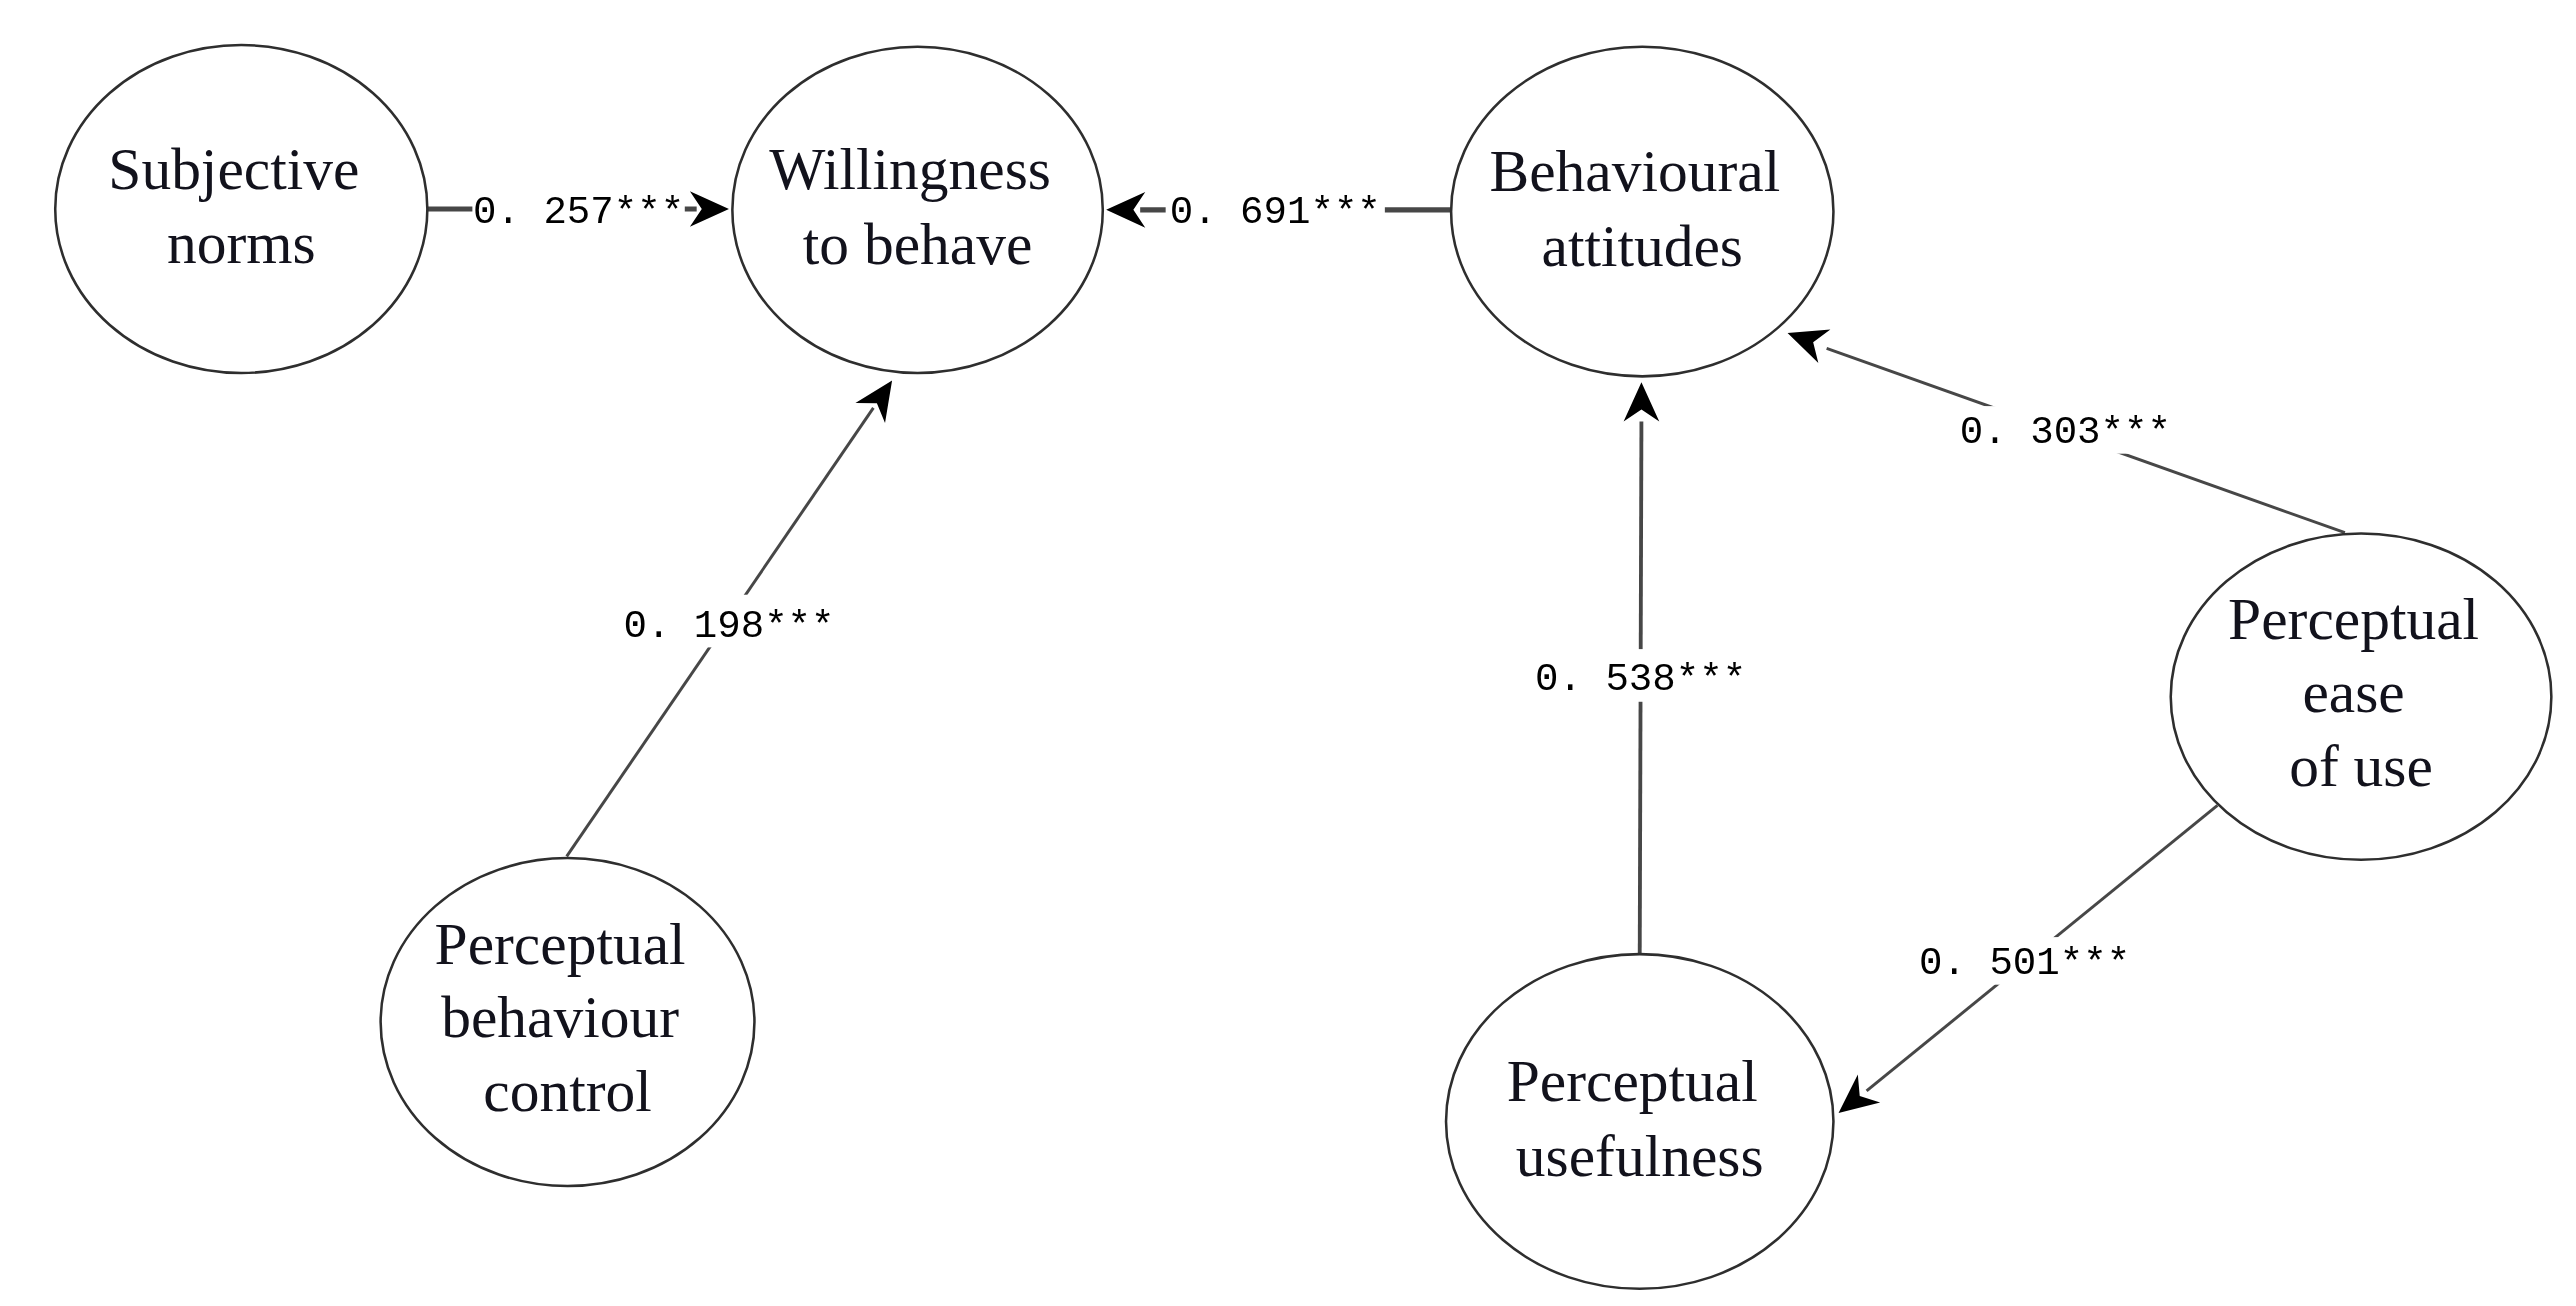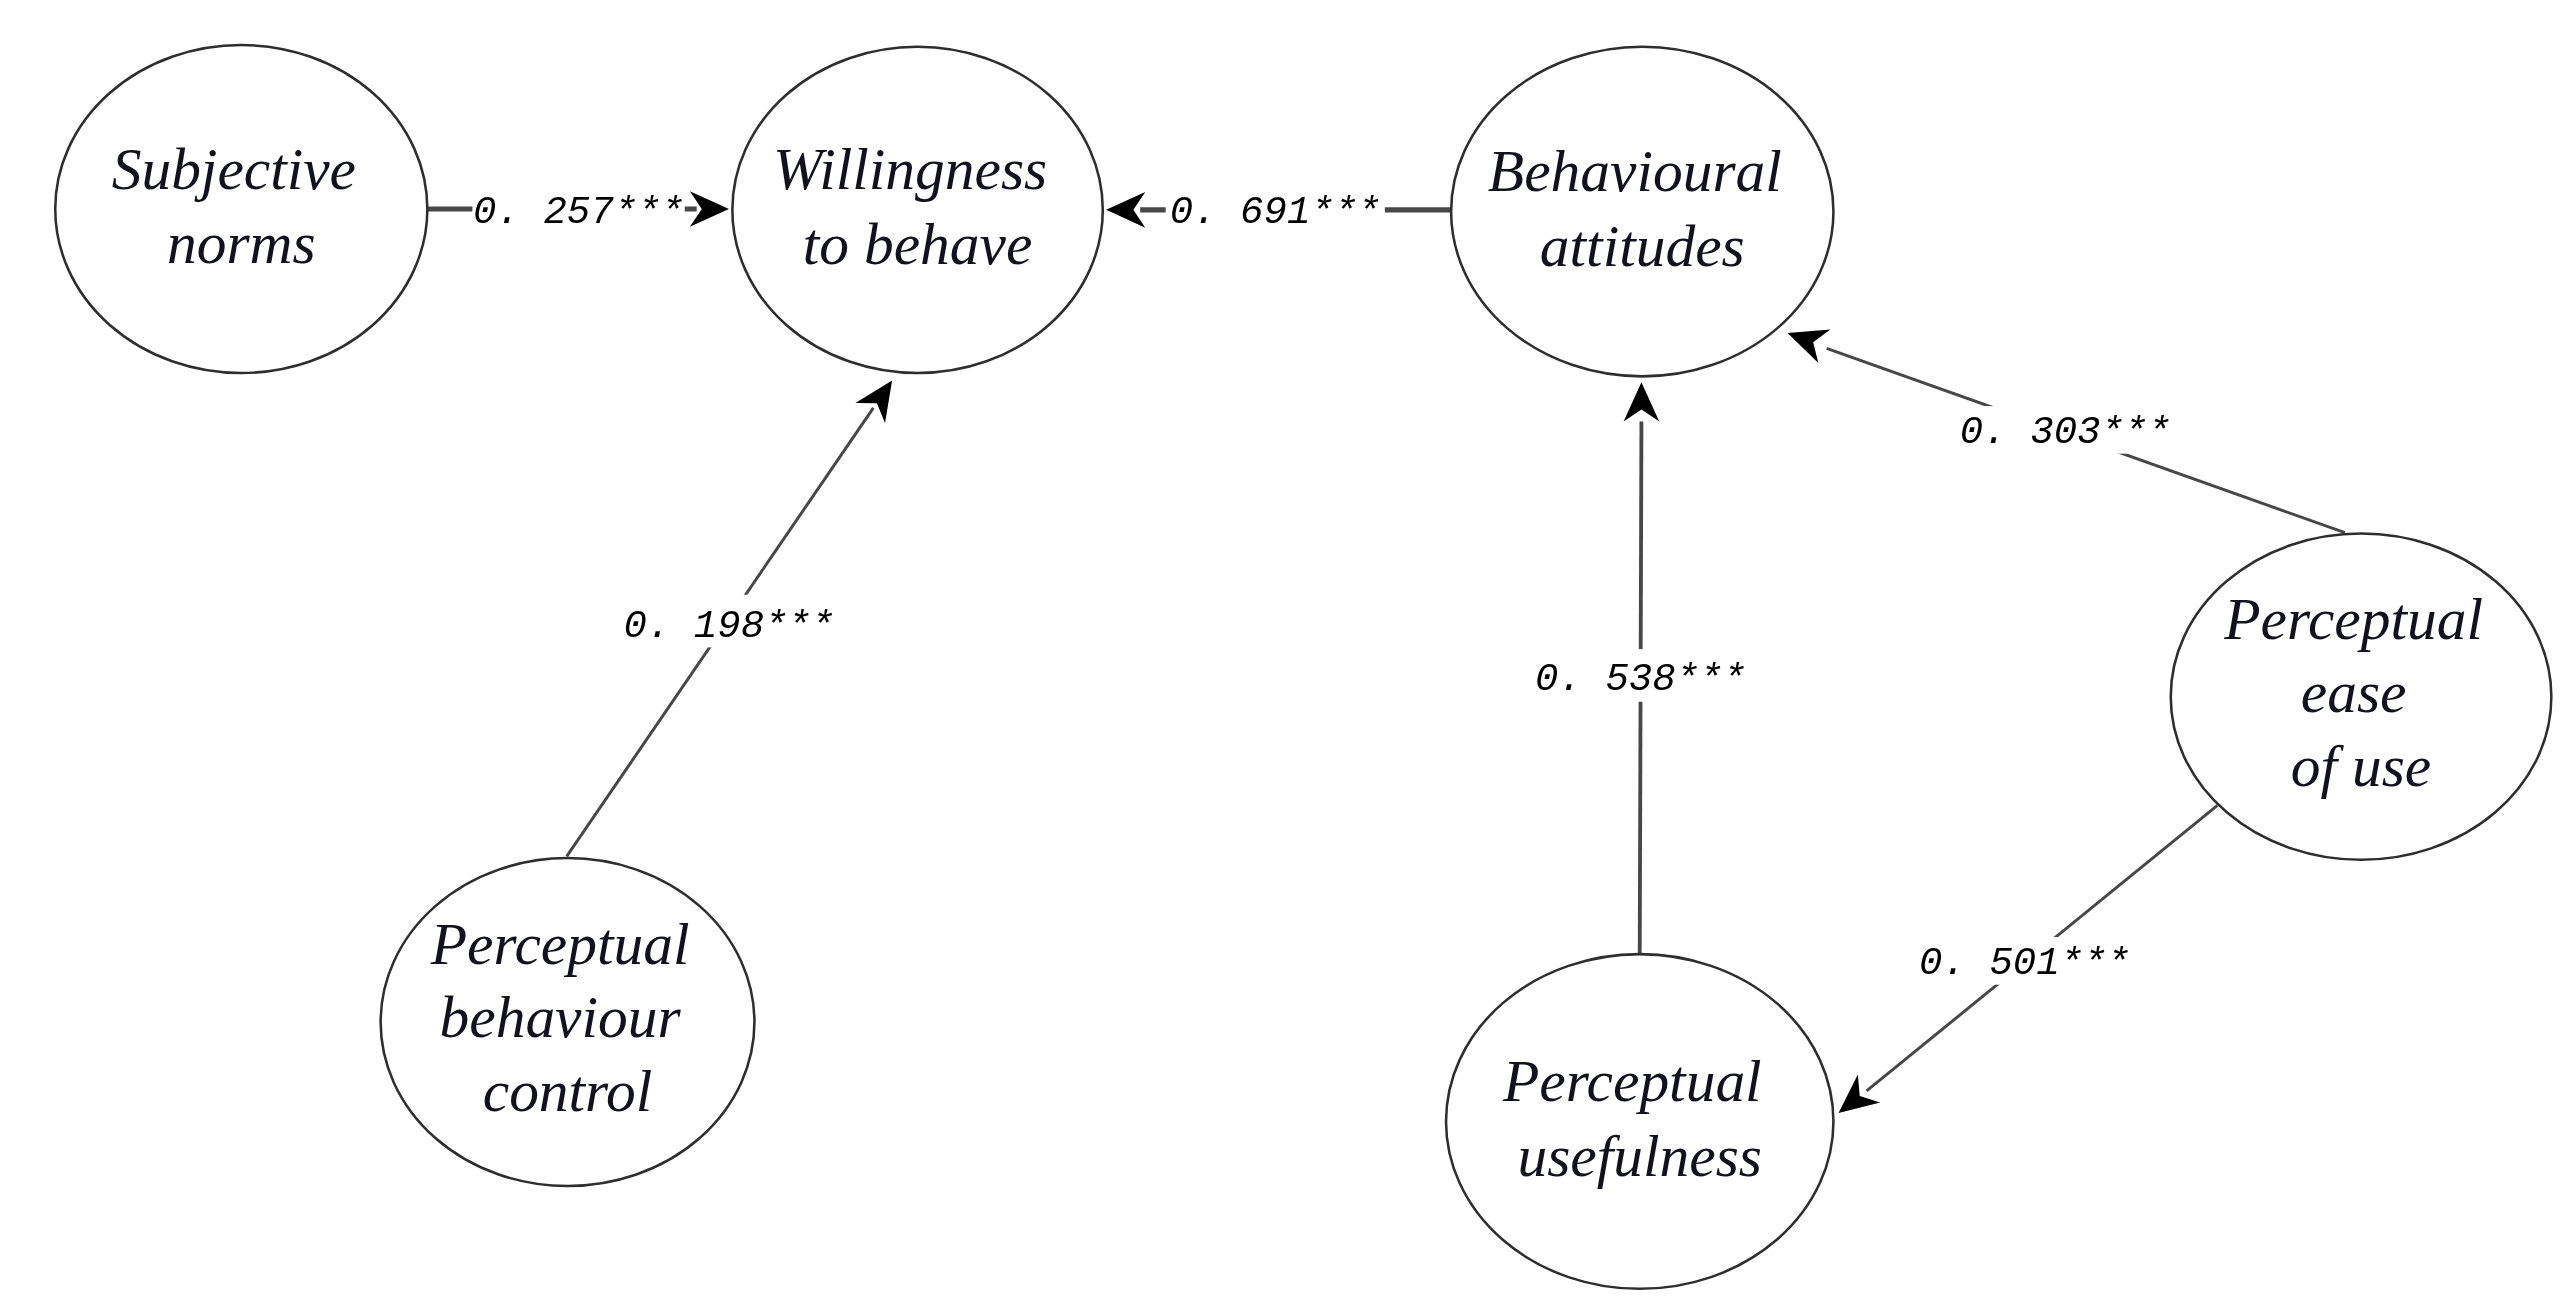--- a/index.html
+++ b/index.html
@@ -5,21 +5,20 @@
   html, body {
     margin: 0;
     padding: 0;
     background: #ffffff;
     width: 100%;
     height: 100%;
   }
   .stage {
     width: 100%;
     background: #ffffff;
-    font-style: italic;
   }
   svg {
     display: block;
     width: 100%;
     height: auto;
     background: #ffffff;
   }
   .node-ellipse {
     fill: #ffffff;
     stroke: #2e2e2e;

